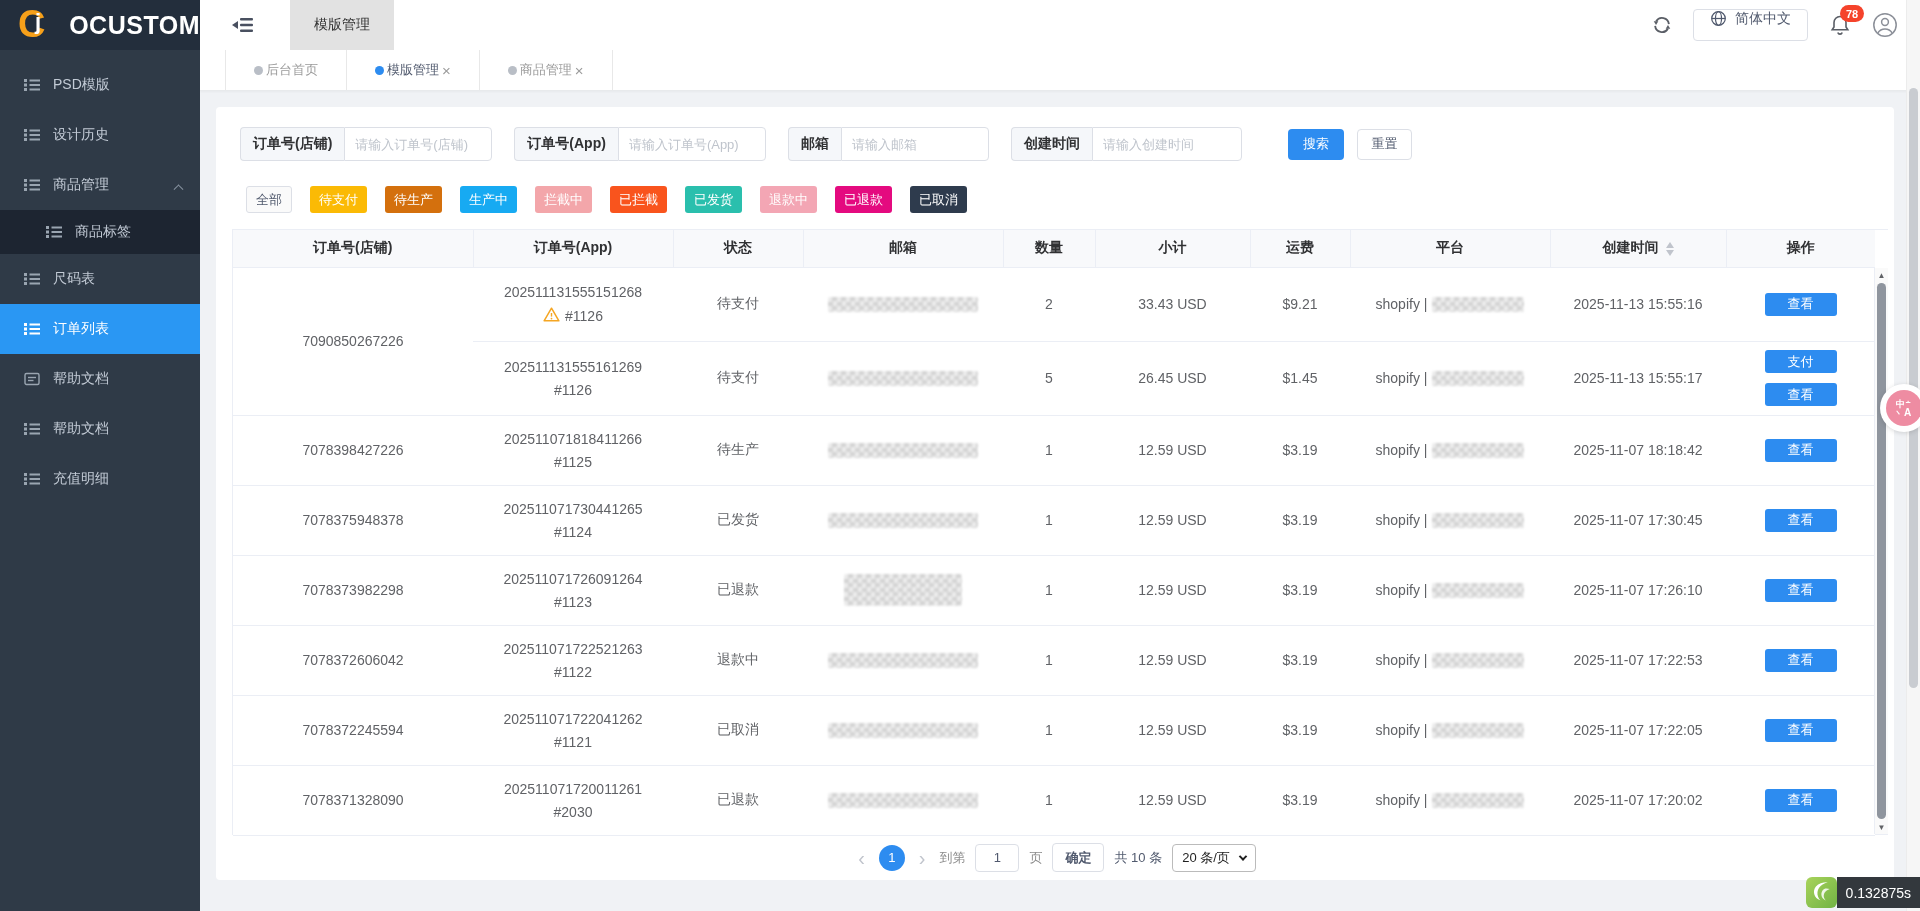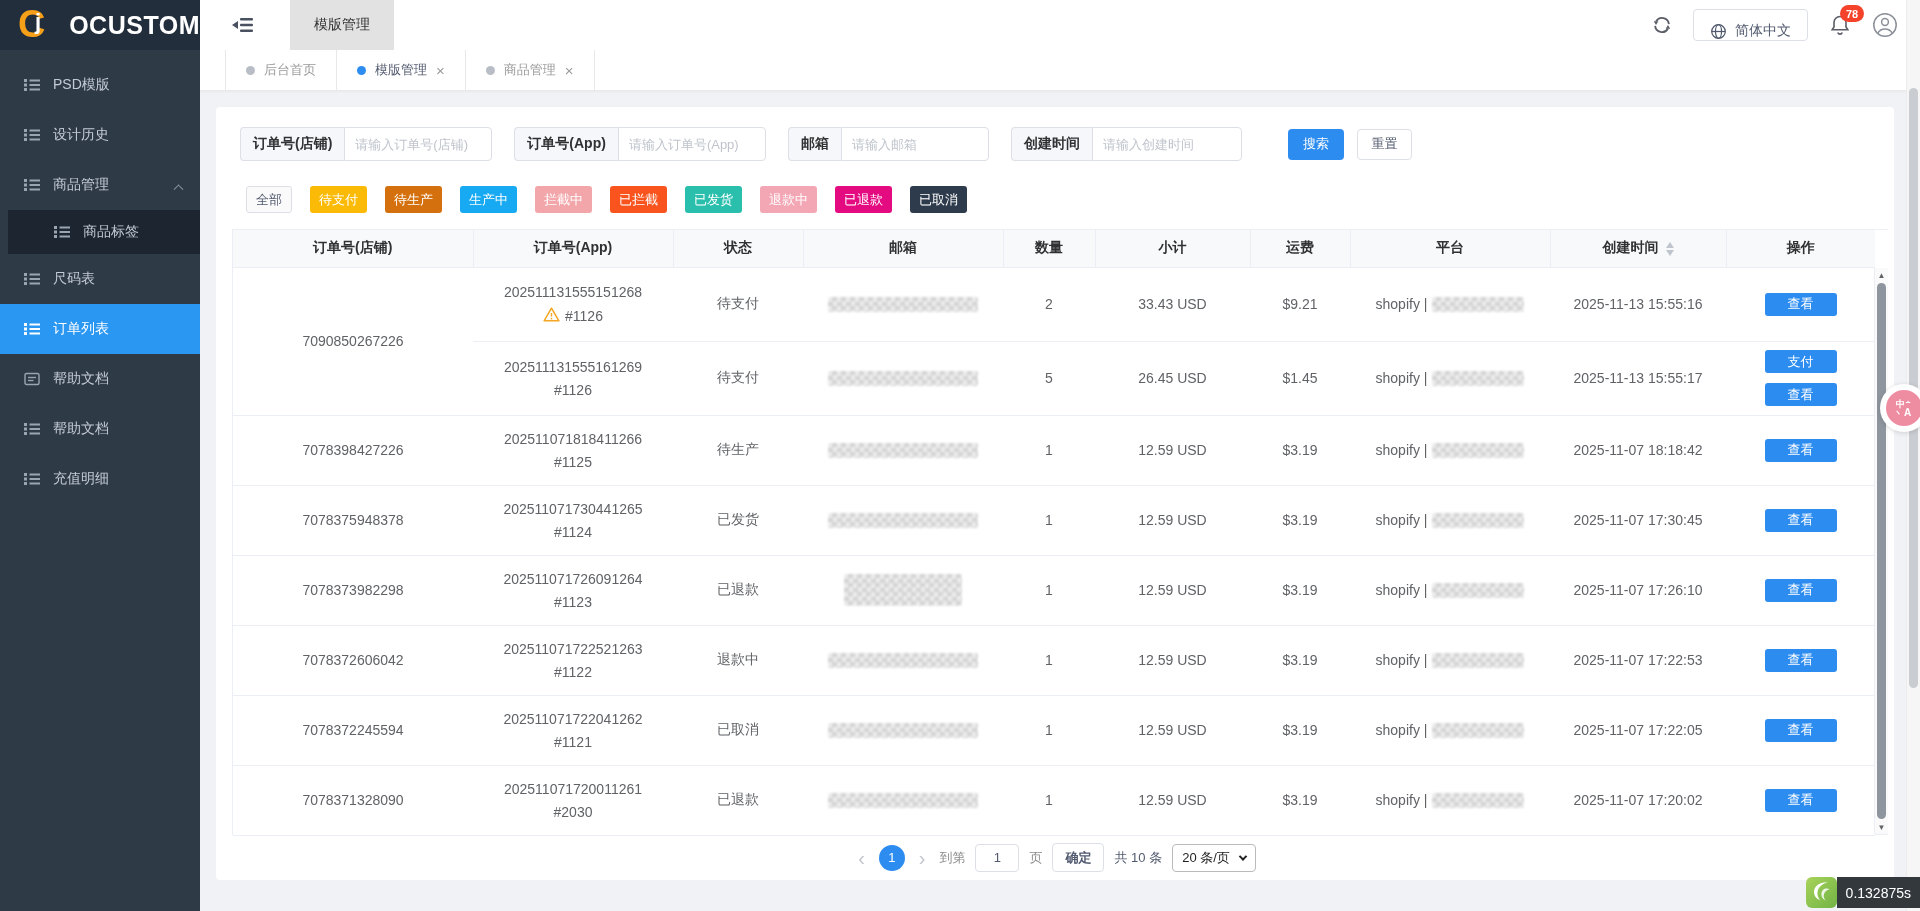--- a/index.html
+++ b/index.html
@@ -15,38 +15,38 @@
   .logo { height:50px; background:#232e3c; display:flex; align-items:center; padding-left:18px; }
   .logo-mark { position:relative; width:40px; height:40px; }
   .logo-c { position:absolute; left:0; top:-2px; font-size:38px; font-weight:bold; color:#f6a01a; }
   .logo-j { position:absolute; left:17px; top:4px; font-size:22px; font-weight:bold; color:#fff; }
   .logo-name { color:#fff; font-size:25px; font-weight:bold; letter-spacing:.5px; margin-left:12px; }
   .menu { padding-top:10px; }
   .menu-item { position:relative; height:50px; display:flex; align-items:center; padding-left:24px; color:#c3cbd6; cursor:pointer; }
   .menu-item .mi-icon { width:16px; height:16px; margin-right:13px; flex:0 0 16px; color:#9aa5b1; }
   .menu-item.active { background:#2a97f3; color:#fff; }
   .menu-item.active .mi-icon { color:#fff; }
-  .menu-item.sub { height:44px; background:#1d2531; padding-left:46px;margin-left:8px; }
+  .menu-item.sub { height:44px; background:#1d2531; padding-left:46px; }
   .menu-item .chev-wrap { position:absolute; right:18px; color:#8b96a3; }
   .chev { display:inline-block; width:7px; height:7px; border-right:1.5px solid currentColor; border-bottom:1.5px solid currentColor; }
   .chev.up { transform:rotate(-135deg) translate(-2px,-2px); }
   .chev.down { transform:rotate(45deg); }
   
   .header { position:absolute; left:200px; top:0; width:1720px; height:50px; background:#fff; z-index:4; display:flex; align-items:center; }
   .fold-btn { margin-left:32px; width:22px; height:22px; color:#495060; cursor:pointer; }
   .page-tab { height:50px; margin-left:36px; padding:0 24px; background:#e2e2e2; display:flex; align-items:center; color:#333; font-size:14px; cursor:pointer; }
   .header-right { margin-left:auto; display:flex; align-items:center; gap:20px; padding-right:22px; }
   .icon-btn { width:22px; height:22px; color:#5a5e66; cursor:pointer; }
-  .lang-btn { height:32px; border:1px solid #dcdfe6; border-radius:4px; background:#fff; display:flex; align-items:flex-end; gap:8px; padding:0 16px; color:#515a6e; cursor:pointer; }
+  .lang-btn { height:32px; border:1px solid #dcdfe6; border-radius:4px; background:#fff; display:flex; align-items:flex-start; gap:8px; padding:0 16px; color:#515a6e; cursor:pointer; }
   .lang-btn .icon-btn { width:17px; height:17px; }
   .bell-wrap { position:relative; width:24px; height:24px; cursor:pointer; }
   .badge { position:absolute; top:-8px; right:-12px; min-width:24px; height:17px; background:#f5432b; color:#fff; font-size:11px; font-weight:bold; border-radius:9px; display:flex; align-items:center; justify-content:center; padding:0 5px; }
   
   .tabstrip { position:absolute; left:200px; top:50px; width:1720px; height:41px; background:#fff; border-bottom:1px solid #e8eaec; box-shadow:0 1px 2px rgba(0,0,0,.04); display:flex; align-items:stretch; padding-left:25px; z-index:3; }
-  .tab { display:flex; align-items:center; gap:9px; padding:0 20px; border-right:1px solid #e8e8e8; color:#9b9b9b; font-size:13px; cursor:pointer; }
+  .tab { display:flex; align-items:center; gap:3px; padding:0 28px; border-right:1px solid #e8e8e8; color:#9b9b9b; font-size:13px; cursor:pointer; }
   .tab:first-child { border-left:1px solid #e8e8e8; }
   .tab .dot { width:9px; height:9px; border-radius:50%; background:#b9bec6; }
   .tab.active { color:#515a6e; }
   .tab.active .dot { background:#2d8cf0; }
   .tab .close { font-size:15px; color:#9b9b9b; cursor:pointer; }
   
   .card { position:absolute; left:216px; top:107px; width:1678px; height:773px; background:#fff; border-radius:4px; }
   
   .filters { display:flex; align-items:center; padding:20px 0 0 24px; }
   .fgroup { display:flex; height:34px; margin-right:22px; }

